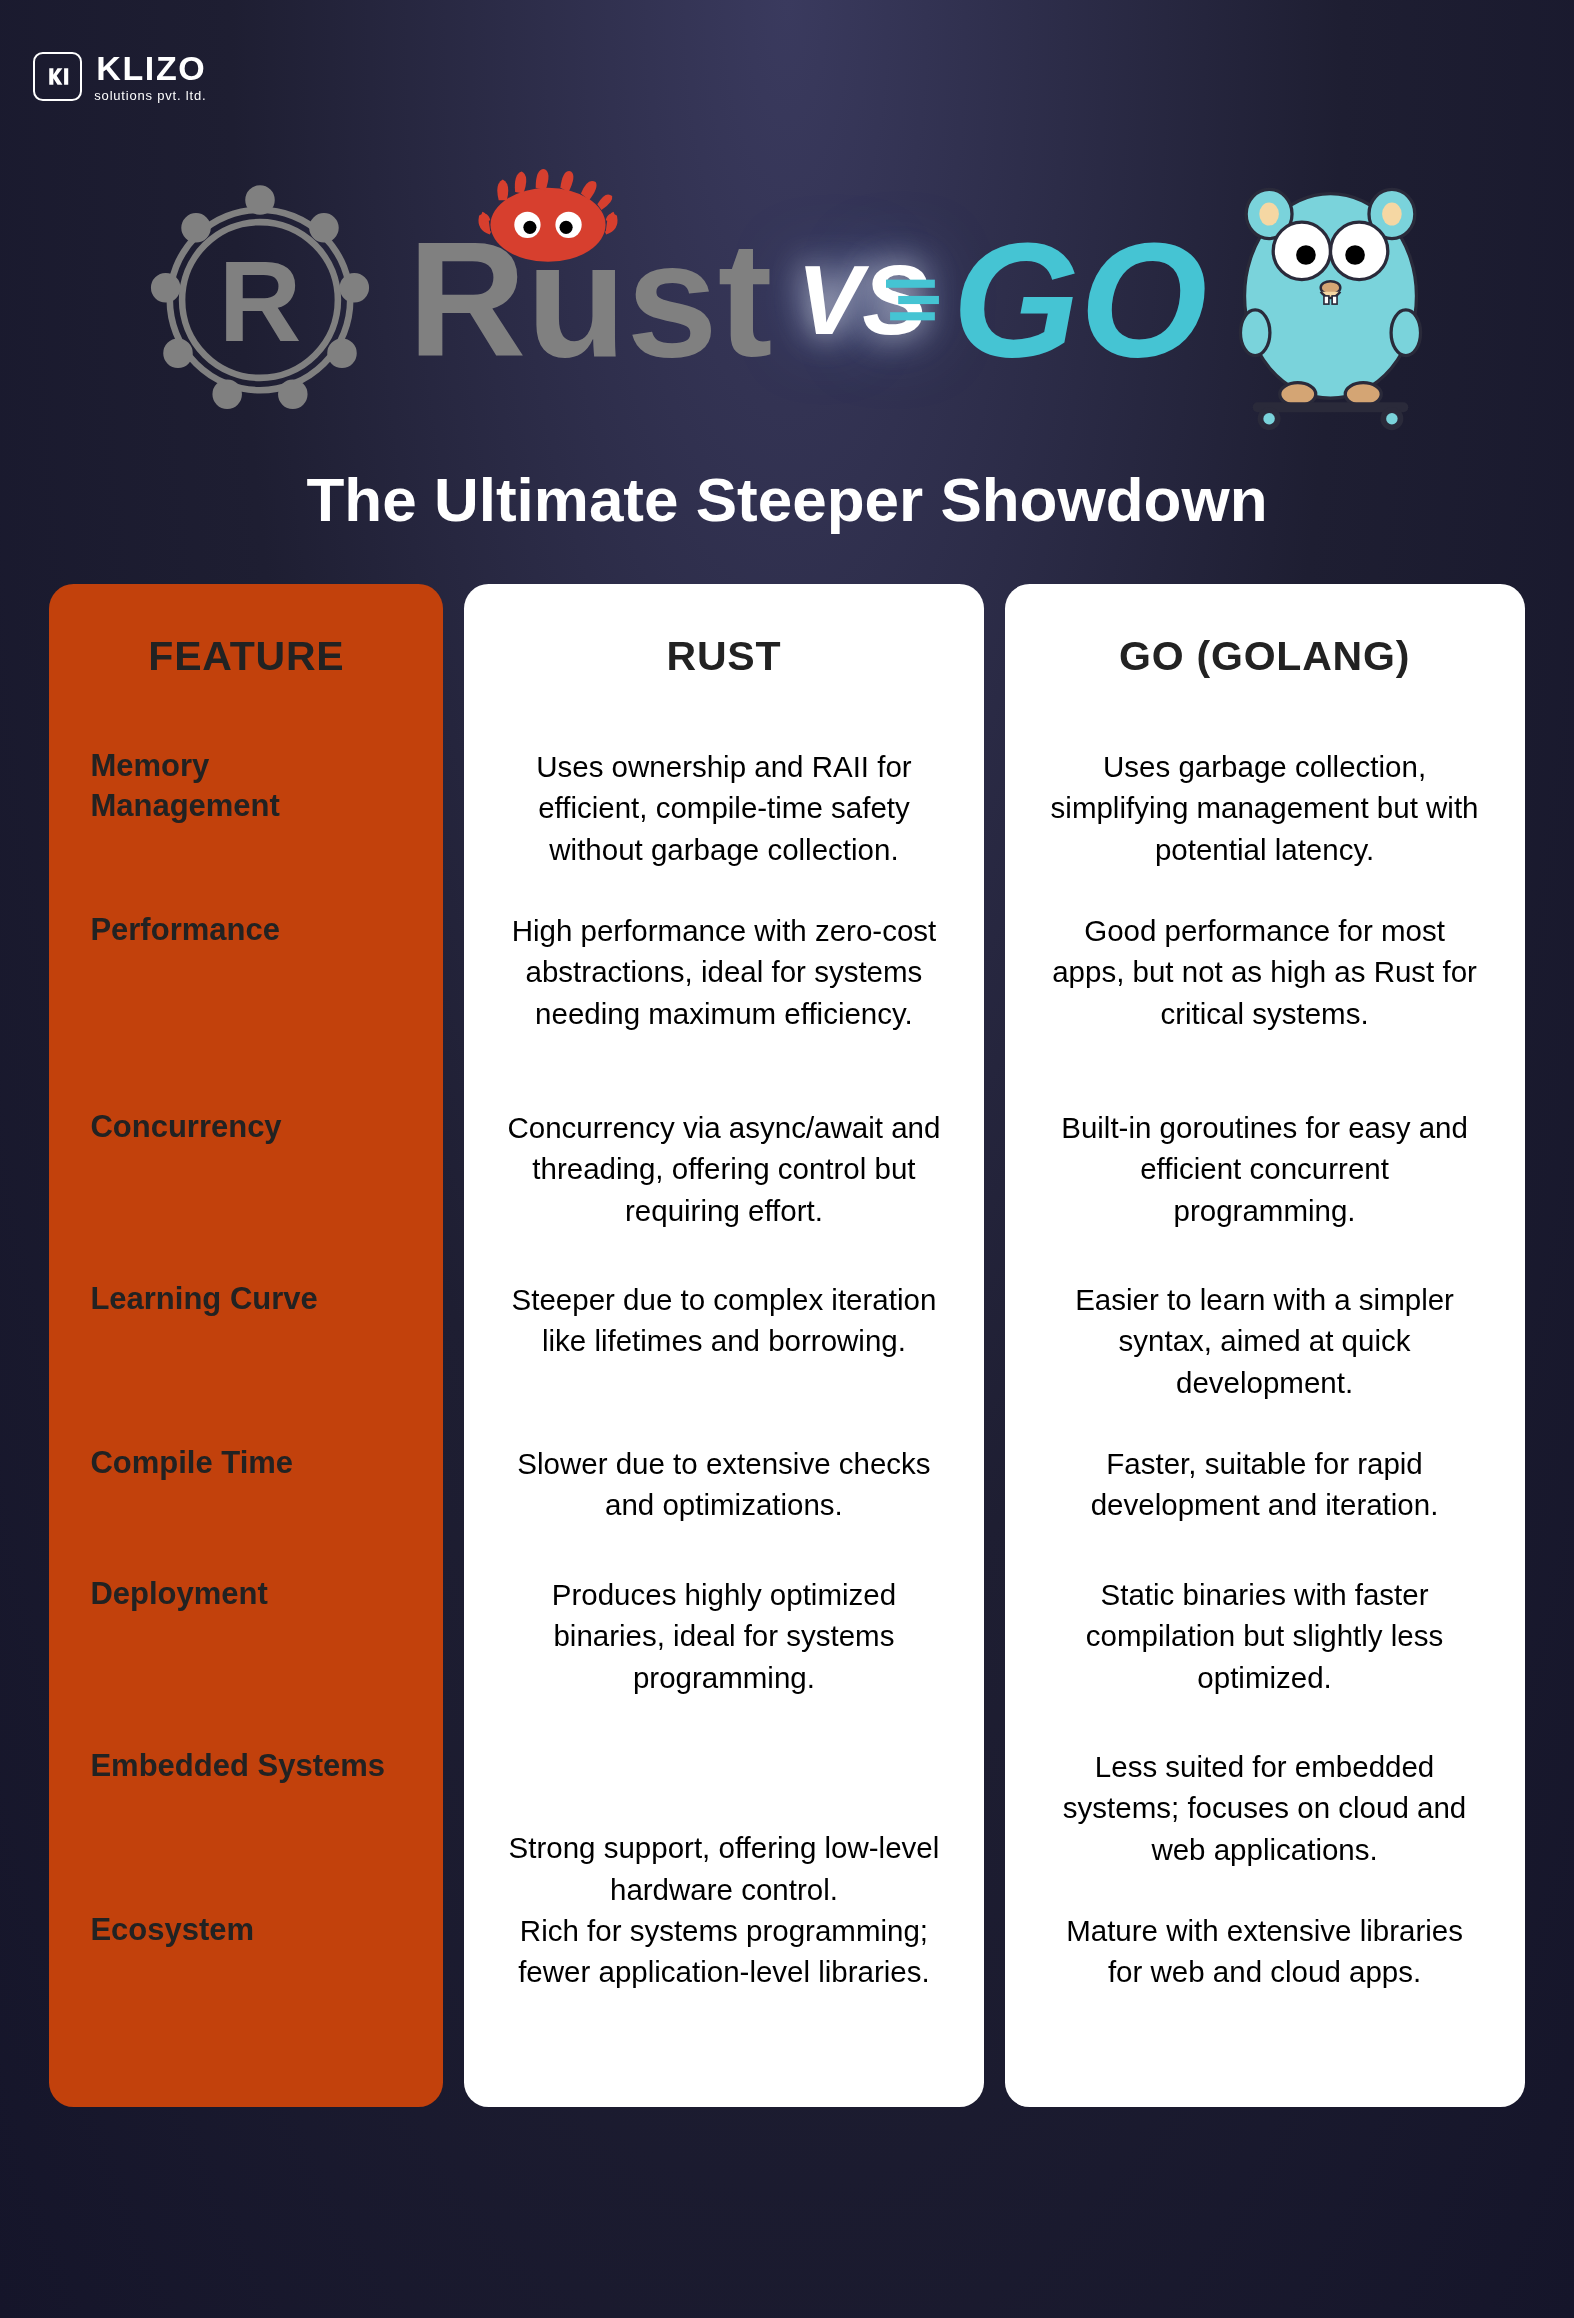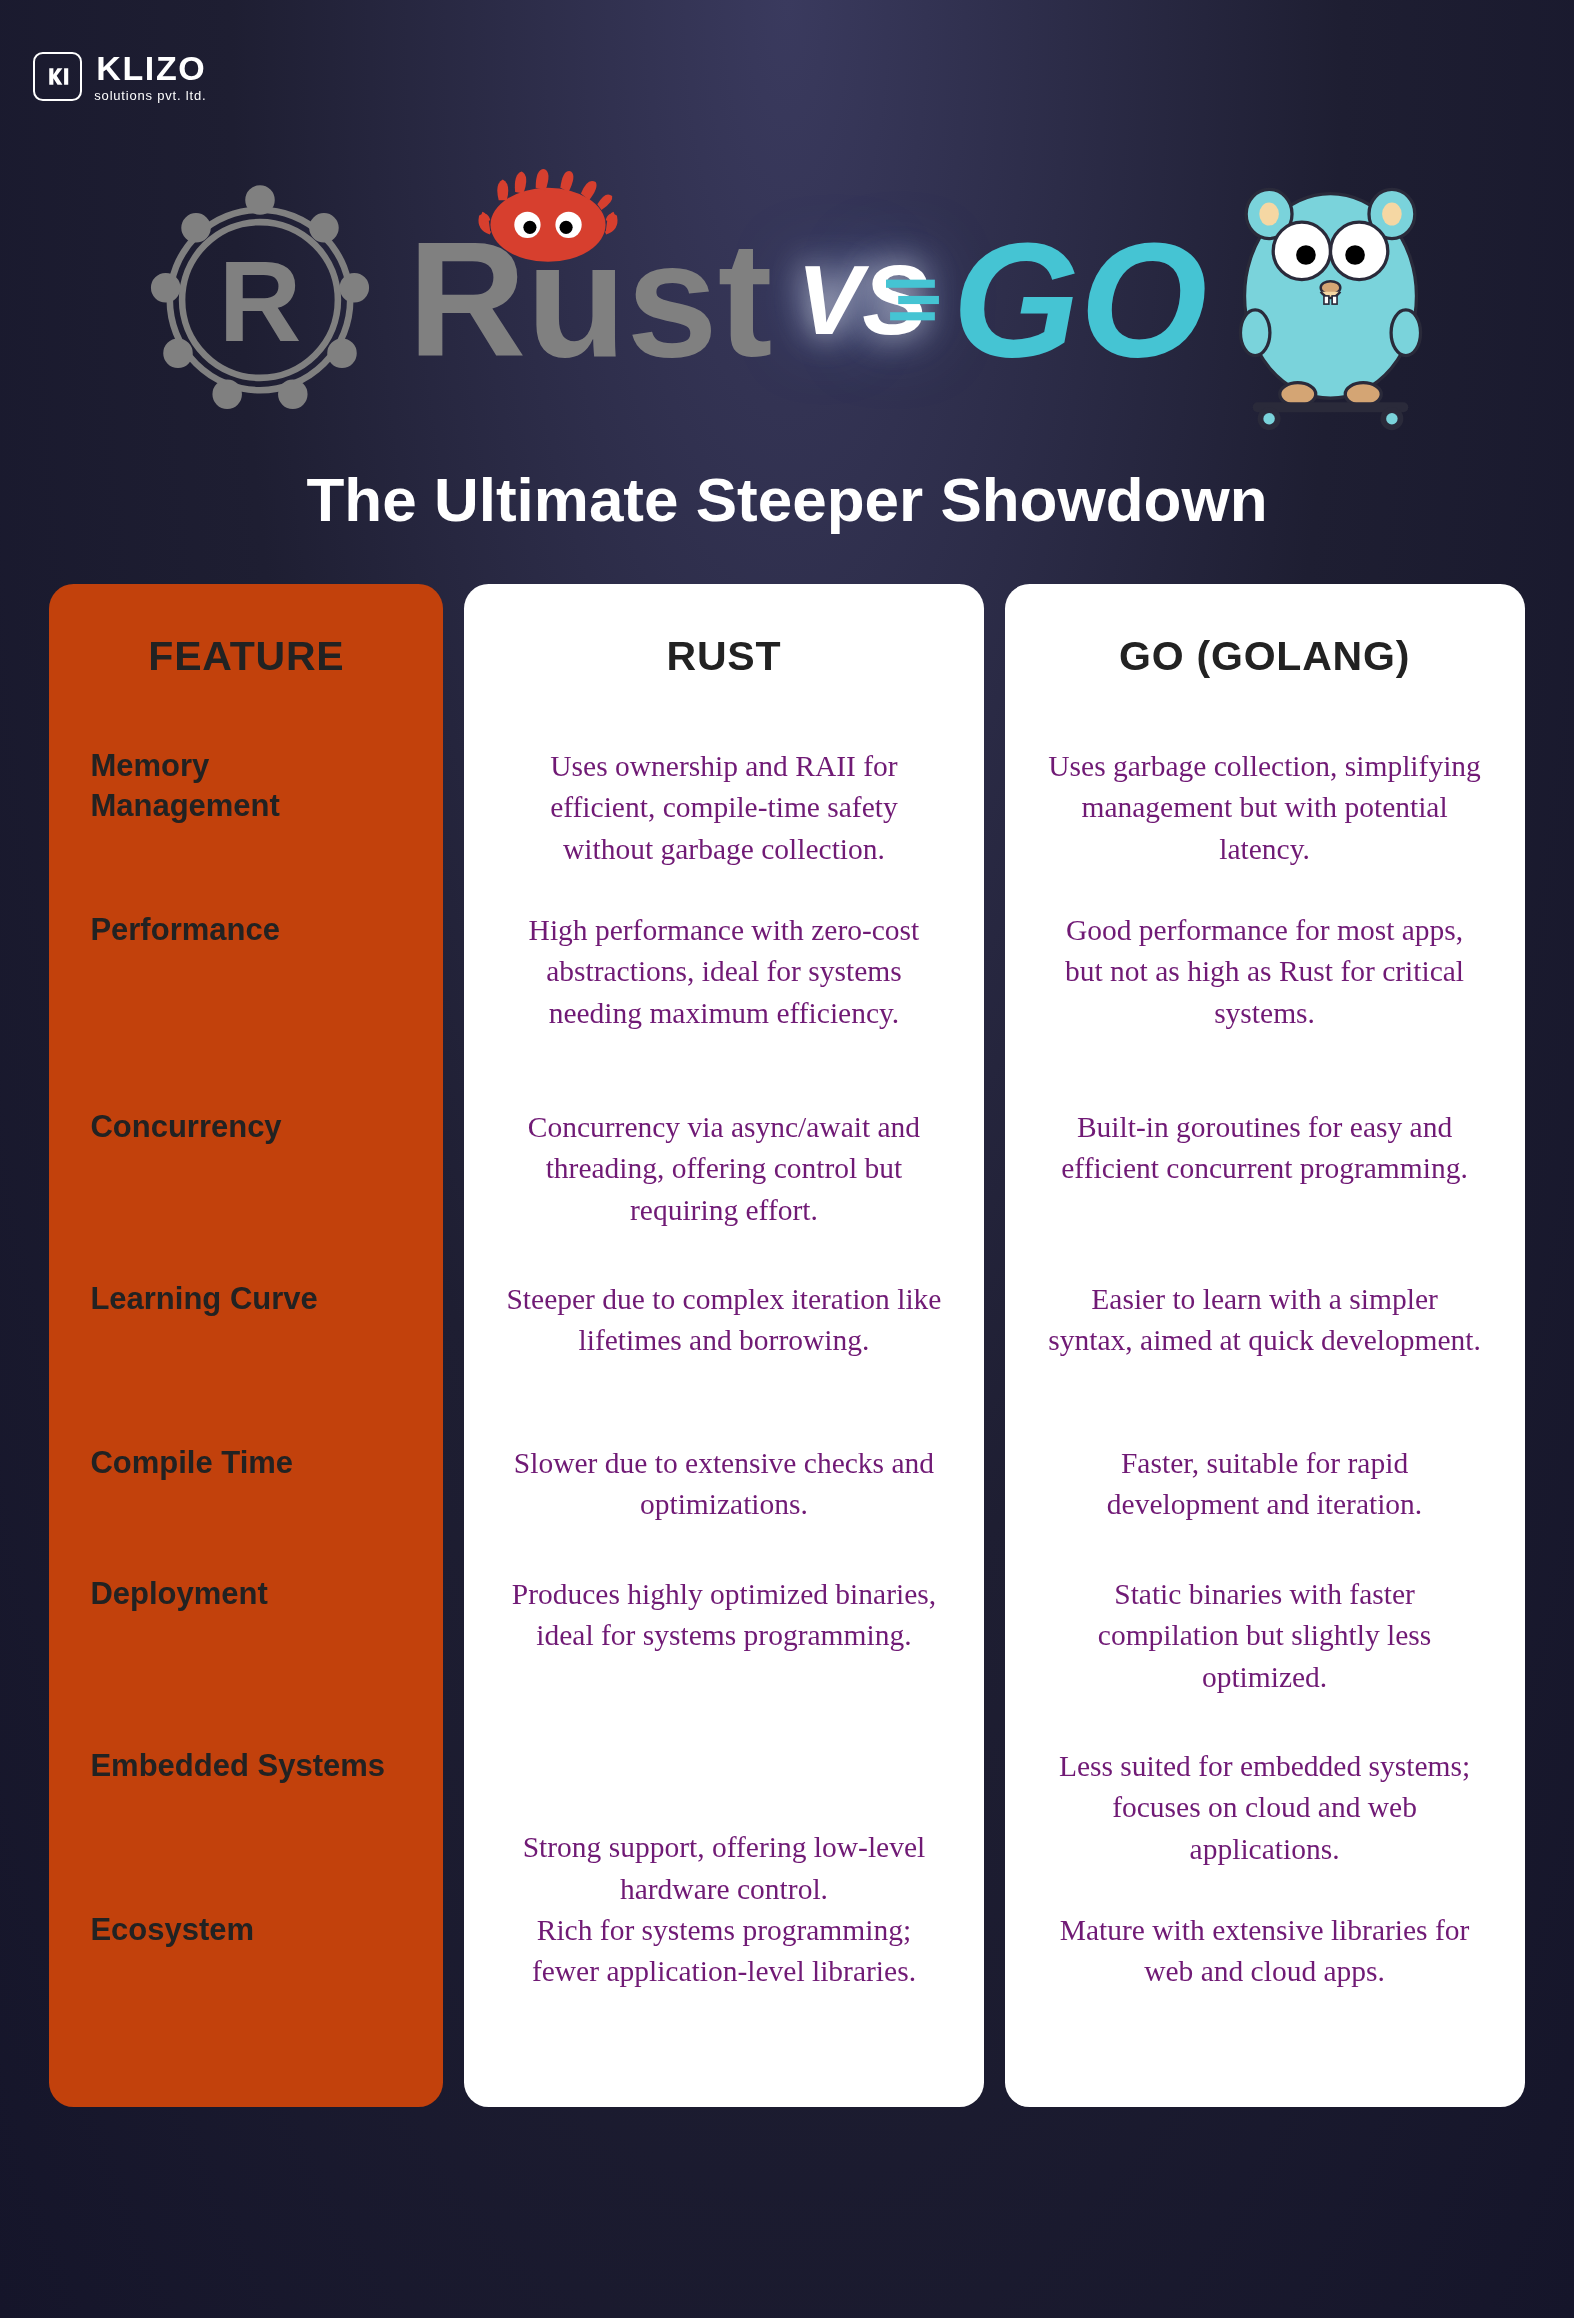--- a/index.html
+++ b/index.html
@@ -158,24 +158,23 @@
   justify-content: flex-start;
 }
 .feature-label {
   font-size: 31px;
   font-weight: bold;
   color: #222;
   line-height: 1.3;
 }
 .cell-text {
   font-size: 29.5px;
-  color: #701a75;
+  color: #000000;
   text-align: center;
   line-height: 1.4;
-  font-family: Liberation Serif, serif;
 }
 </style>
 </head>
 <body>
 
 <div class="container">
   <div class="logo-area">
     <div class="logo-icon">
       <svg width="33" height="33" viewBox="0 0 40 40">
           <path d="M10 10 L10 30 L15 30 L15 22 L20 30 L26 30 L19 19 L26 10 L20 10 L15 18 L15 10 Z M28 10 L28 30 L33 30 L33 10 Z" fill="#fff"></path>

